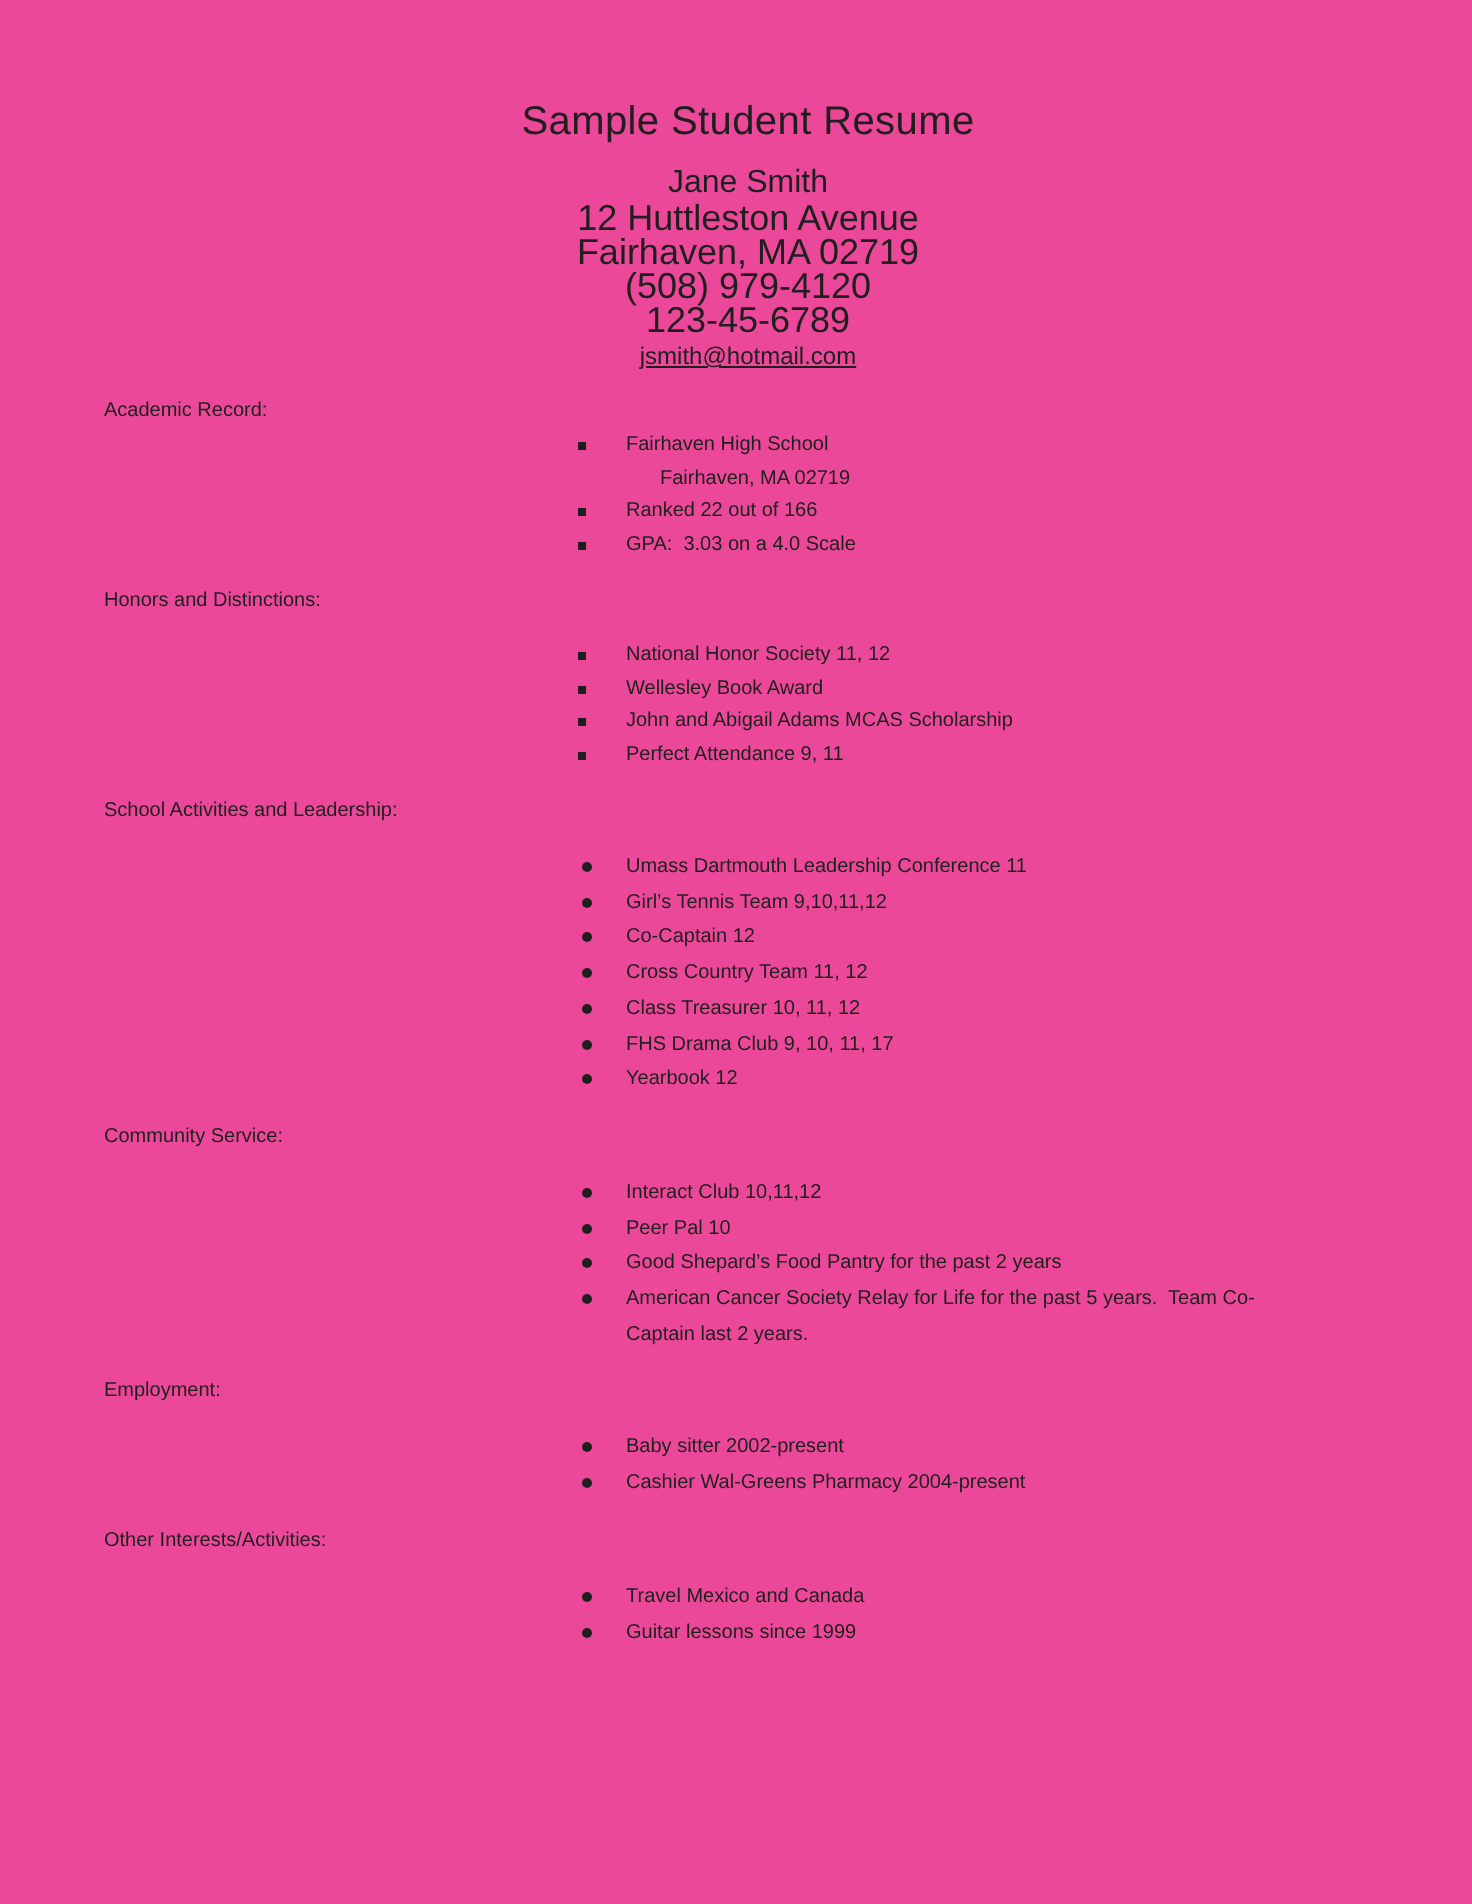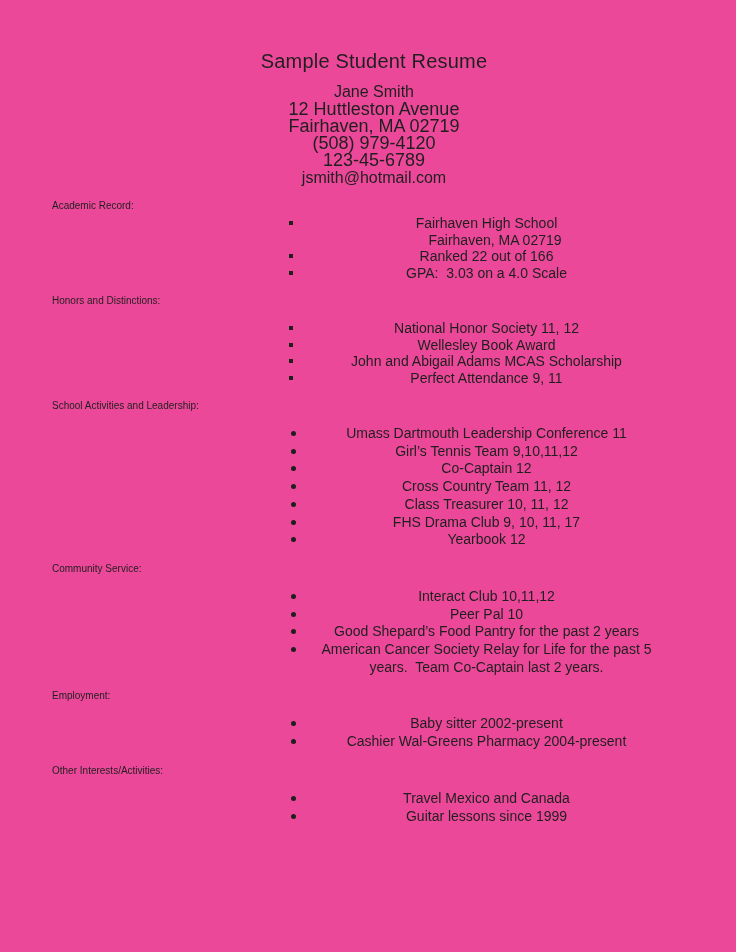--- a/index.html
+++ b/index.html
@@ -36,22 +36,23 @@
   }
   .person-name {
     font-size: 16px;
     line-height: 18px;
   }
   .contact-line {
     font-size: 18px;
     line-height: 17px;
   }
   .email {
-    font-size: 16px;
+    font-size: 12px;
     line-height: 17px;
+    text-decoration: underline;
     display: inline-block;
   }
 
   
   .sections-root { margin-top: 11px; }
   .resume-section { margin-top: 12px; }
   .resume-section:first-child { margin-top: 0; }
   .section-heading {
     font-weight: normal;
     font-size: 10px;
@@ -60,22 +61,21 @@
   .bullet-list {
     list-style: none;
     margin-left: 236px;
     margin-top: 11px;
   }
   .resume-section.tight .bullet-list { margin-top: 1px; }
   .bullet-item {
     position: relative;
     padding-left: 25px;
     width: 372px;
-    font-size: 14px;
-    text-align: center;
+    font-size: 10px;
   }
   .bullet-list.round .bullet-item { line-height: 17.7px; }
   .bullet-list.square .bullet-item { line-height: 16.5px; }
   .item-text { white-space: pre-wrap; }
   .marker {
     position: absolute;
     background: #1f1f1f;
   }
   .bullet-list.square .marker {
     left: 1px; top: 6px;

